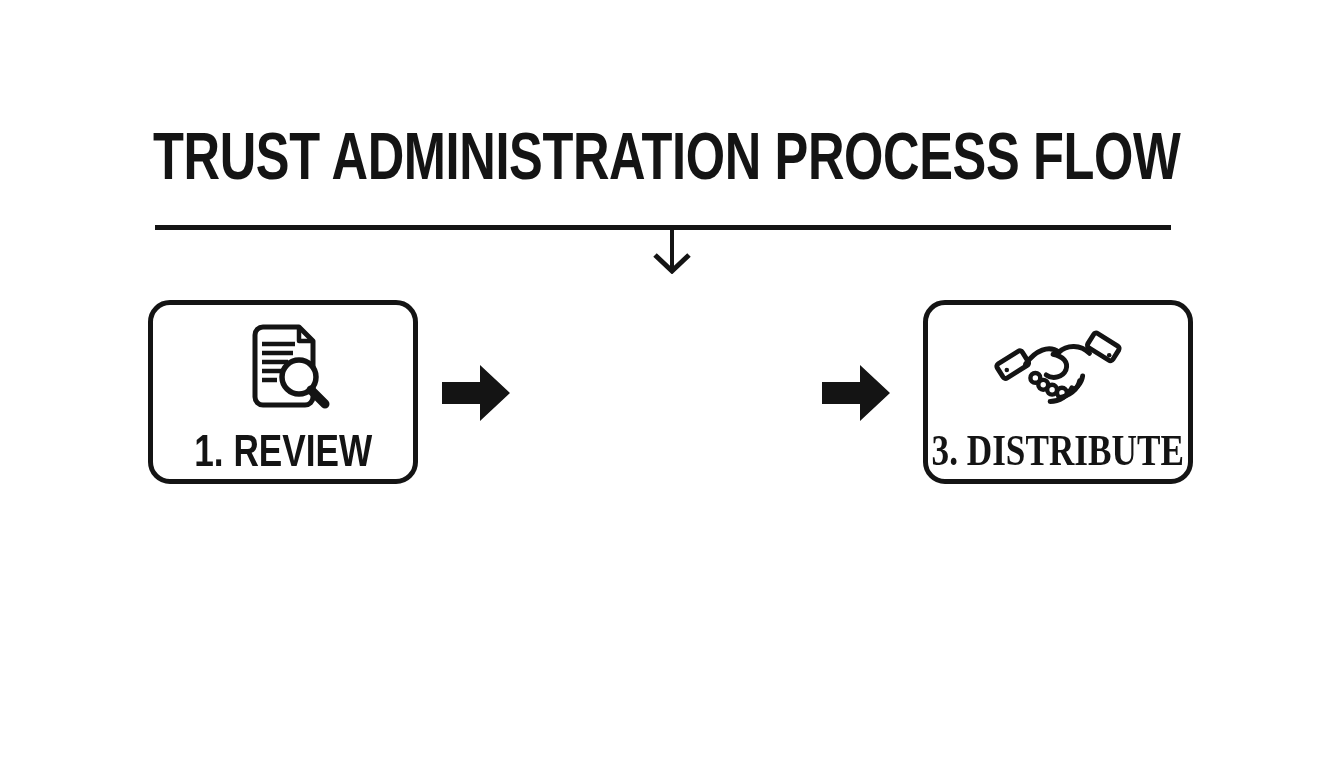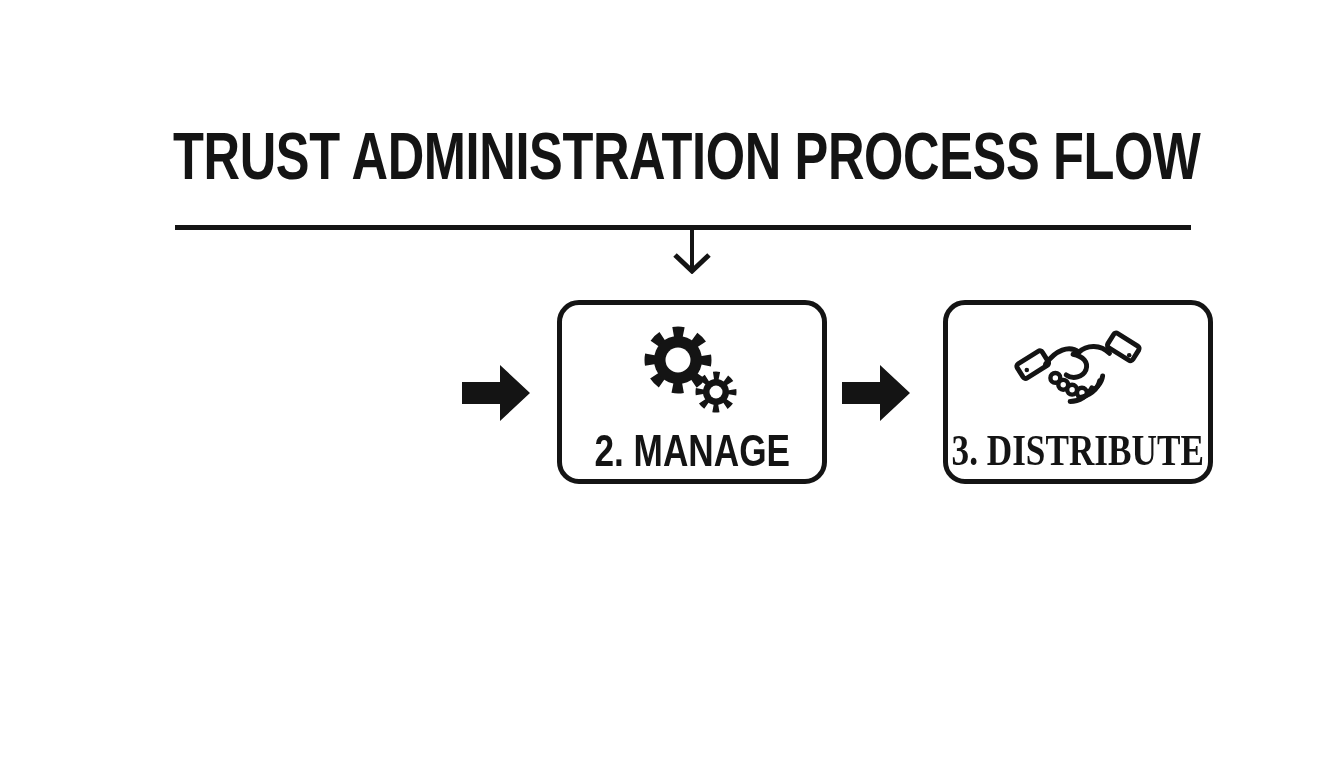--- a/index.html
+++ b/index.html
@@ -3,21 +3,21 @@
 <meta charset="utf-8">
 <style>
   html, body { margin: 0; padding: 0; }
   body {
     width: 1344px; height: 768px;
     background: var(--bg, #ffffff);
     color: var(--ink, #141414);
     font-family: "Liberation Sans", sans-serif;
     position: relative; overflow: hidden;
   }
-  .stage { position: absolute; inset: 0; margin-left: 20px; }
+  .stage { position: absolute; inset: 0; }
 
   .title { position: absolute; left: 153px; top: 124px; }
   .title span {
     display: inline-block;
     font-weight: 700; font-size: 67px; line-height: 64px;
     letter-spacing: -0.5px; white-space: nowrap;
     transform: scaleX(0.755); transform-origin: left top;
   }
 
   .rule {
@@ -55,40 +55,41 @@
     <span>TRUST ADMINISTRATION PROCESS FLOW</span>
   </div>
 
   <div class="rule"></div>
 
   <svg class="drop-arrow" viewBox="0 0 44 46">
     <path d="M22 0 V41" stroke="currentColor" stroke-width="4" fill="none"></path>
     <path d="M5 27 L22 43 L39 27" stroke="currentColor" stroke-width="5" fill="none"></path>
   </svg>
 
+  <div class="step" id="step1">
+    <div class="icon-wrap">
+      <svg width="112" height="98" viewBox="0 0 112 98">
+        <path d="M36 4 H72 L86 18 V74 A8 8 0 0 1 78 82 H36 A8 8 0 0 1 28 74 V12 A8 8 0 0 1 36 4 Z" fill="#ffffff" stroke="currentColor" stroke-width="5" stroke-linejoin="round"></path>
+        <path d="M72 4 V18 H86" fill="none" stroke="currentColor" stroke-width="4.5" stroke-linejoin="round"></path>
+        <path d="M35 21 H68" stroke="currentColor" stroke-width="4.5"></path>
+        <path d="M35 30 H66" stroke="currentColor" stroke-width="4.5"></path>
+        <path d="M35 39 H61" stroke="currentColor" stroke-width="4.5"></path>
+        <path d="M35 48 H56" stroke="currentColor" stroke-width="4.5"></path>
+        <path d="M35 57 H50" stroke="currentColor" stroke-width="4.5"></path>
+        <circle cx="72" cy="54" r="17" fill="#ffffff" stroke="currentColor" stroke-width="5.5"></circle>
+        <path d="M84 67 L98 81" stroke="currentColor" stroke-width="9" stroke-linecap="round"></path>
+      </svg>
+    </div>
+    <div class="label">1. REVIEW</div>
+  </div>
 
   <svg class="flow-arrow" id="arrow1" viewBox="0 0 70 62">
     <polygon points="0,20 38,20 38,3 68,31 38,59 38,42 0,42" fill="currentColor"></polygon>
   </svg>
 
-  <div class="step" id="step2">
-    <div class="icon-wrap">
-      <svg width="108" height="96" viewBox="0 0 108 96">
-
-        <circle cx="40" cy="36" r="28" fill="none" stroke="currentColor" stroke-width="11" stroke-dasharray="10.4 11.59" stroke-dashoffset="5"></circle>
-        <circle cx="40" cy="36" r="24" fill="currentColor"></circle>
-        <circle cx="40" cy="36" r="12.5" fill="#ffffff"></circle>
-
-        <circle cx="78" cy="68" r="16" fill="none" stroke="currentColor" stroke-width="9" stroke-dasharray="5.8 6.77" stroke-dashoffset="3"></circle>
-        <circle cx="78" cy="68" r="13" fill="currentColor"></circle>
-        <circle cx="78" cy="68" r="6.5" fill="#ffffff"></circle>
-      </svg>
-    </div>
-    <div class="label">2. MANAGE</div>
-  </div>
 
   <svg class="flow-arrow" id="arrow2" viewBox="0 0 70 62">
     <polygon points="0,20 38,20 38,3 68,31 38,59 38,42 0,42" fill="currentColor"></polygon>
   </svg>
 
   <div class="step" id="step3">
     <div class="icon-wrap">
       <svg width="128" height="88" viewBox="0 0 130 88">
 
         <rect x="4" y="28" width="30" height="17" rx="3" transform="rotate(-32 19 36.5)" fill="#ffffff" stroke="currentColor" stroke-width="5"></rect>

